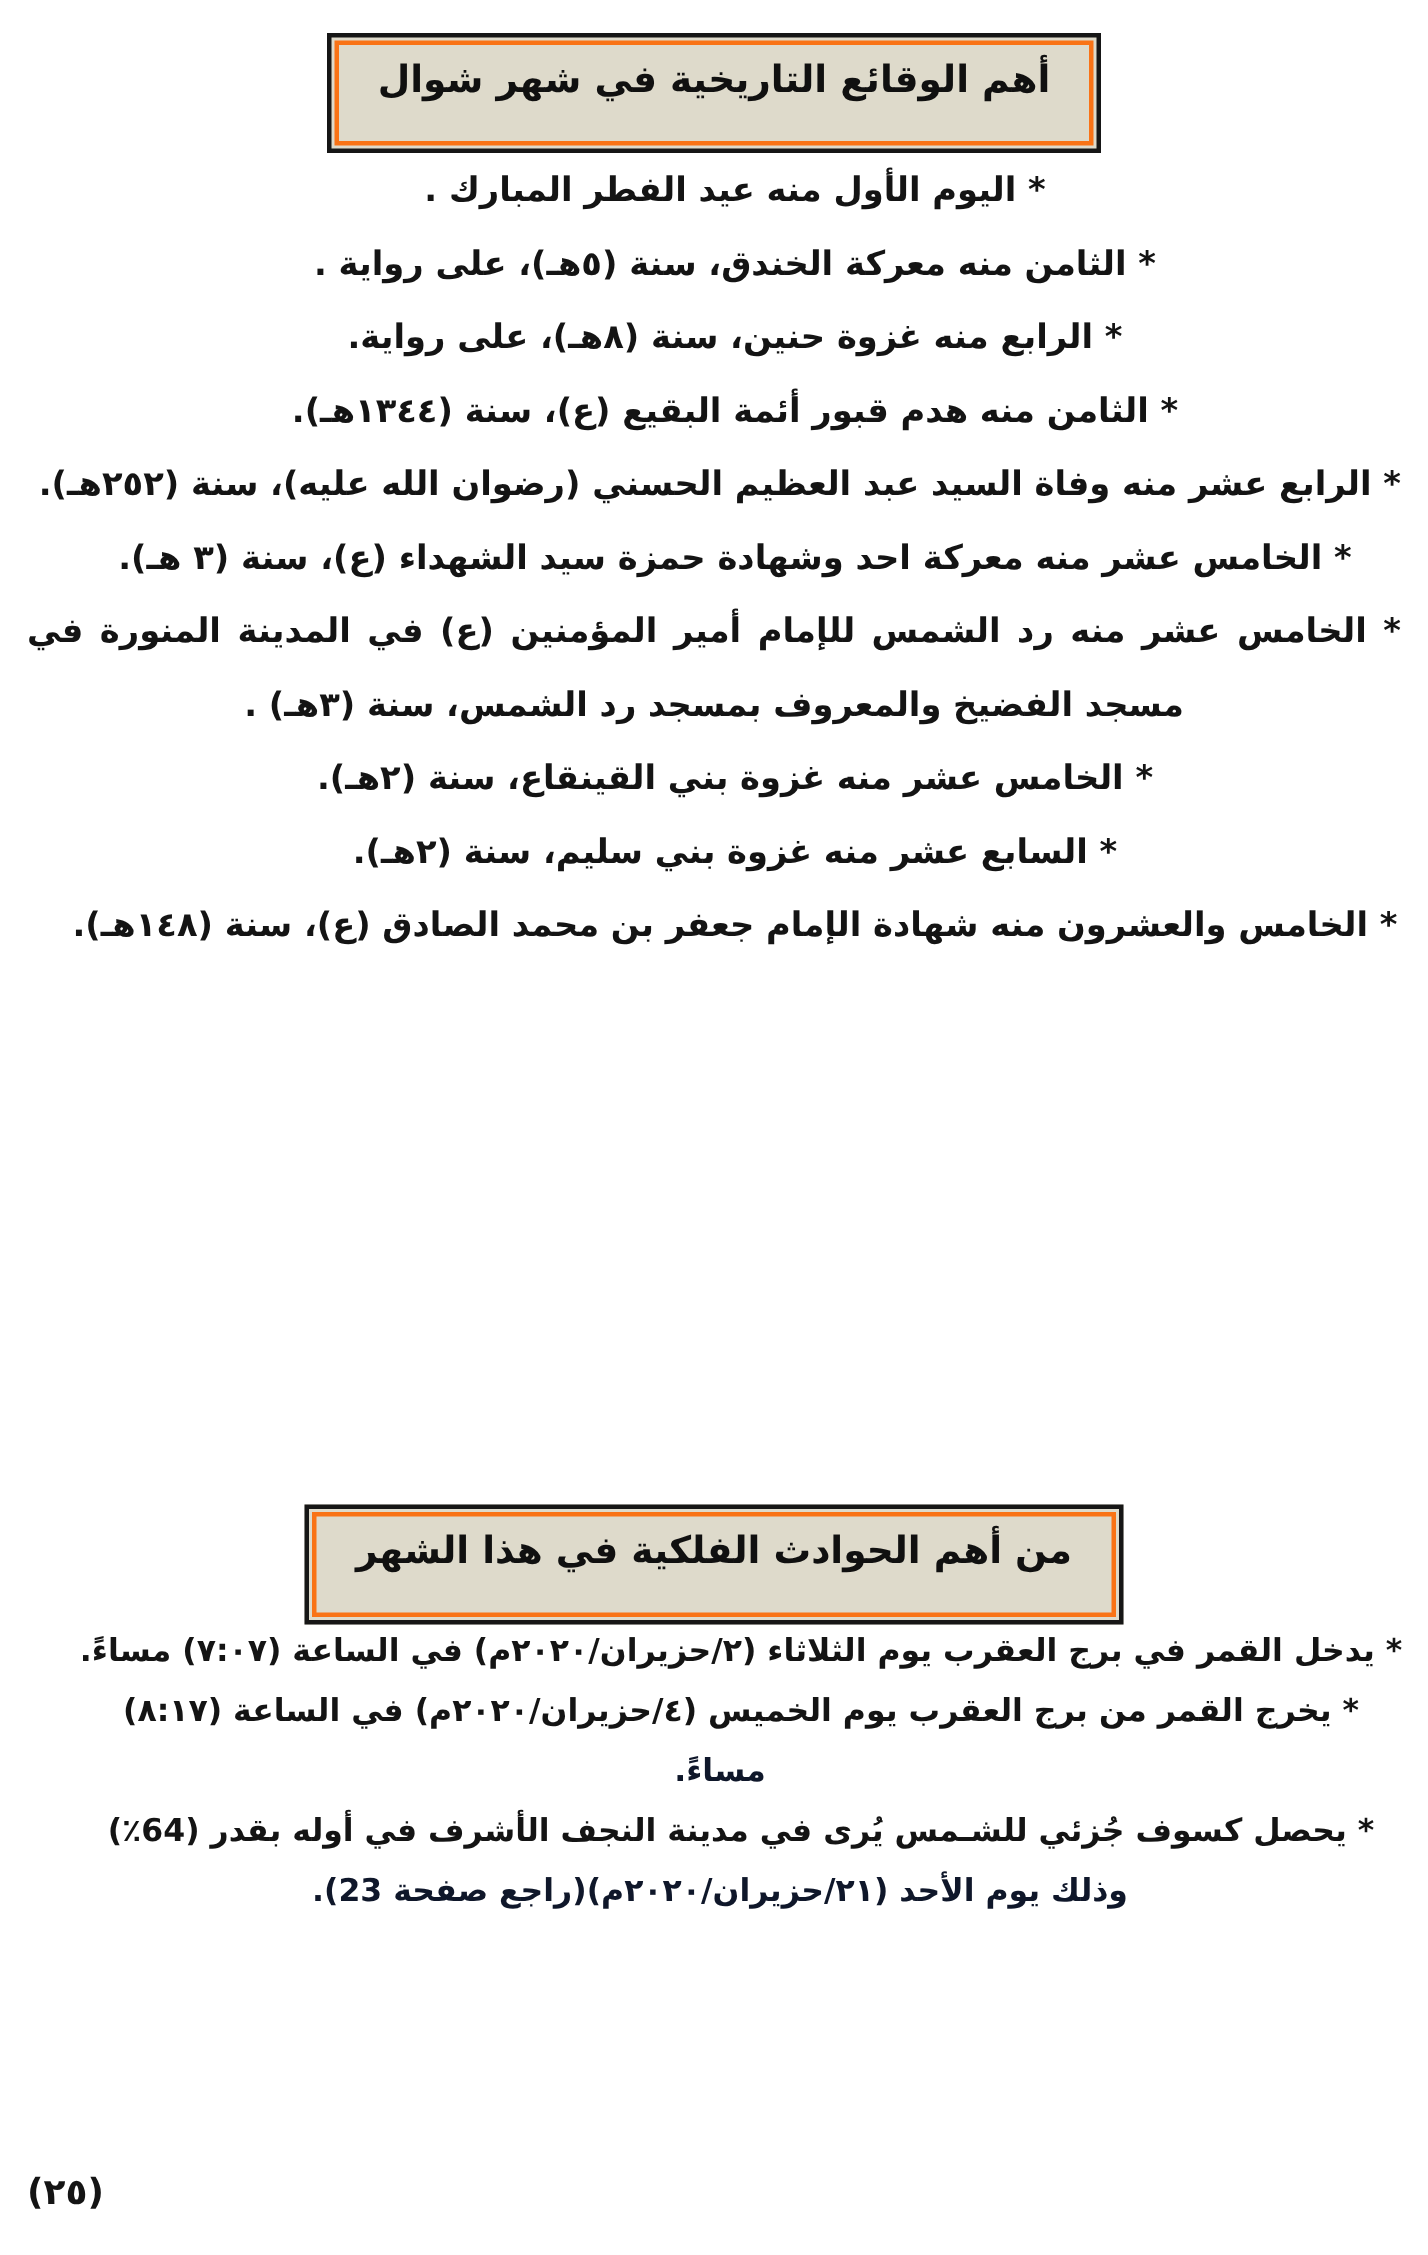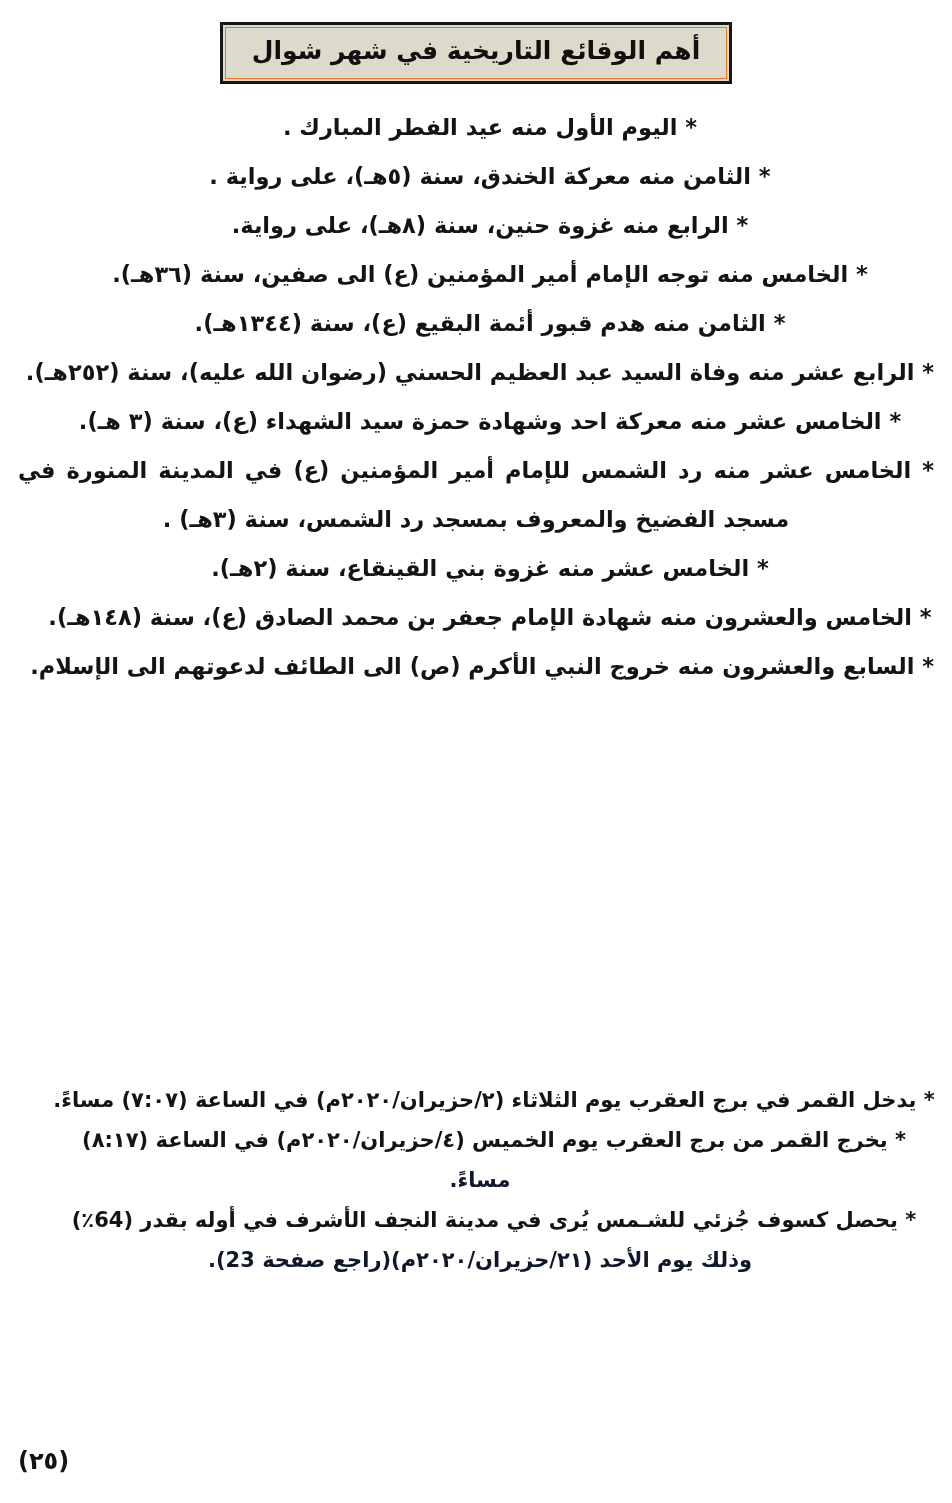--- a/index.html
+++ b/index.html
@@ -29,22 +29,22 @@
     justify-content: center;
     width: 100%;
   }
   .plaque {
     background: #dedacb;
     border: 3px solid #161616;
     padding: 2px;
     box-sizing: border-box;
   }
   .plaque-inner {
-    border: 1px solid #f97316;
-    padding: 6px 26px 10px 26px;
+    border: 3px solid #f97316;
+    padding: 6px 26px 24px 26px;
     box-sizing: border-box;
   }
   .plaque-title {
     font-family: "DejaVu Sans", "Liberation Sans", sans-serif;
     font-weight: bold;
     font-size: 25px;
     line-height: 1.35;
     color: #101010;
     text-align: center;
     white-space: nowrap;
@@ -129,30 +129,36 @@
       <div class="plaque-inner">
         <div class="plaque-title">أهم الوقائع التاريخية في شهر شوال</div>
       </div>
     </div>
   </div>
 
   <div id="section-history-body" class="block">
     <p class="entry centerline">* اليوم الأول منه عيد الفطر المبارك .</p>
     <p class="entry centerline">* الثامن منه معركة الخندق، سنة (٥هـ)، على رواية .</p>
     <p class="entry centerline">* الرابع منه غزوة حنين، سنة (٨هـ)، على رواية.</p>
-    <p class="entry centerline">* الخامس منه توجه الإمام أمير المؤمنين (ع) الى صفين، سنة (٣٦هـ).</p>
     <p class="entry centerline">* الثامن منه هدم قبور أئمة البقيع (ع)، سنة (١٣٤٤هـ).</p>
     <p class="entry centerline">* الرابع عشر منه وفاة السيد عبد العظيم الحسني (رضوان الله عليه)، سنة (٢٥٢هـ).</p>
     <p class="entry centerline">* الخامس عشر منه معركة احد وشهادة حمزة سيد الشهداء (ع)، سنة (٣ هـ).</p>
     <p class="entry wrap">* الخامس عشر منه رد الشمس للإمام أمير المؤمنين (ع) في المدينة المنورة في مسجد الفضيخ والمعروف بمسجد رد الشمس، سنة (٣هـ) .</p>
     <p class="entry centerline">* الخامس عشر منه غزوة بني القينقاع، سنة (٢هـ).</p>
+    <p class="entry centerline">* السابع عشر منه غزوة بني سليم، سنة (٢هـ).</p>
     <p class="entry centerline">* الخامس والعشرون منه شهادة الإمام جعفر بن محمد الصادق (ع)، سنة (١٤٨هـ).</p>
-    <p class="entry centerline">* السابع والعشرون منه خروج النبي الأكرم (ص) الى الطائف لدعوتهم الى الإسلام.</p>
   </div>
 
+  <div id="section-astro-header" class="plaque-wrap">
+    <div class="plaque">
+      <div class="plaque-inner">
+        <div class="plaque-title">من أهم الحوادث الفلكية في هذا الشهر</div>
+      </div>
+    </div>
+  </div>
 
   <div id="section-astro-body" class="block">
     <p class="entry centerline">* يدخل القمر في برج العقرب يوم الثلاثاء (٢/حزيران/٢٠٢٠م) في الساعة (٧:٠٧)  مساءً.</p>
     <p class="entry centerline">* يخرج القمر من برج العقرب يوم الخميس (٤/حزيران/٢٠٢٠م) في الساعة (٨:١٧)</p>
     <p class="astro-cont">مساءً.</p>
     <p class="entry centerline">* يحصل كسوف جُزئي للشـمس  يُرى في مدينة النجف الأشرف في أوله بقدر (64٪)</p>
     <p class="astro-cont">وذلك يوم الأحد (٢١/حزيران/٢٠٢٠م)(راجع صفحة 23).</p>
   </div>
 
   <div id="page-number">(٢٥)</div>

